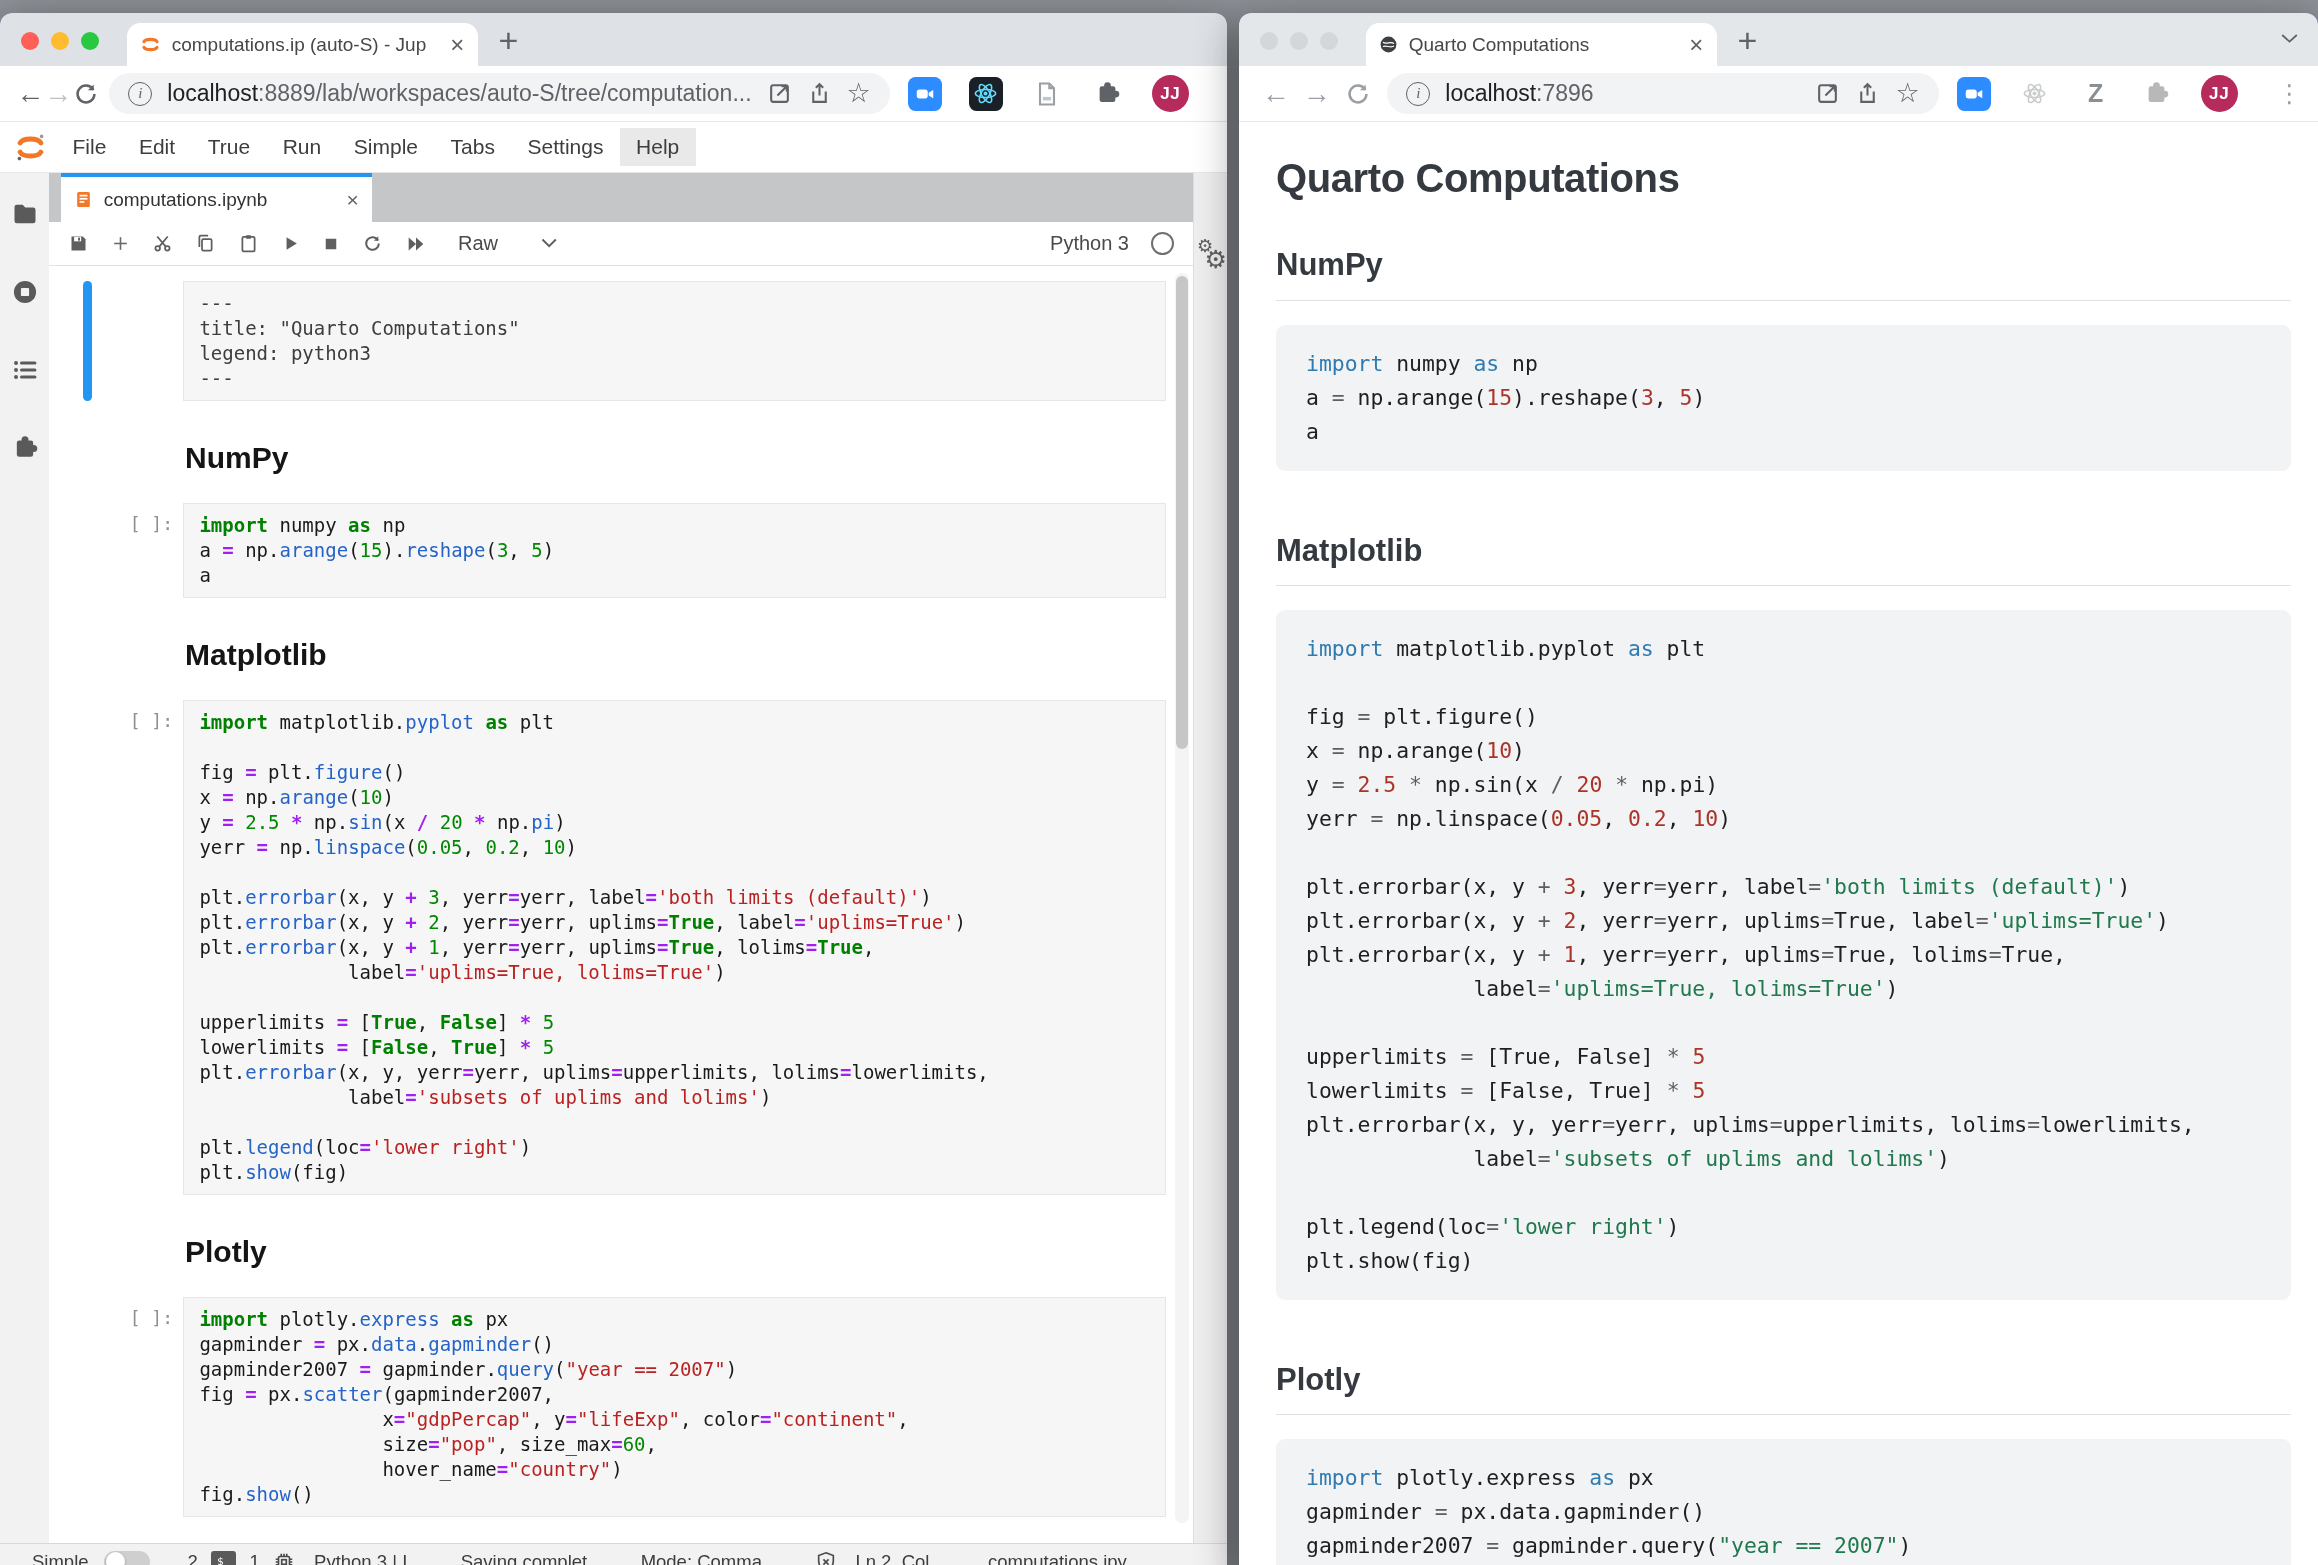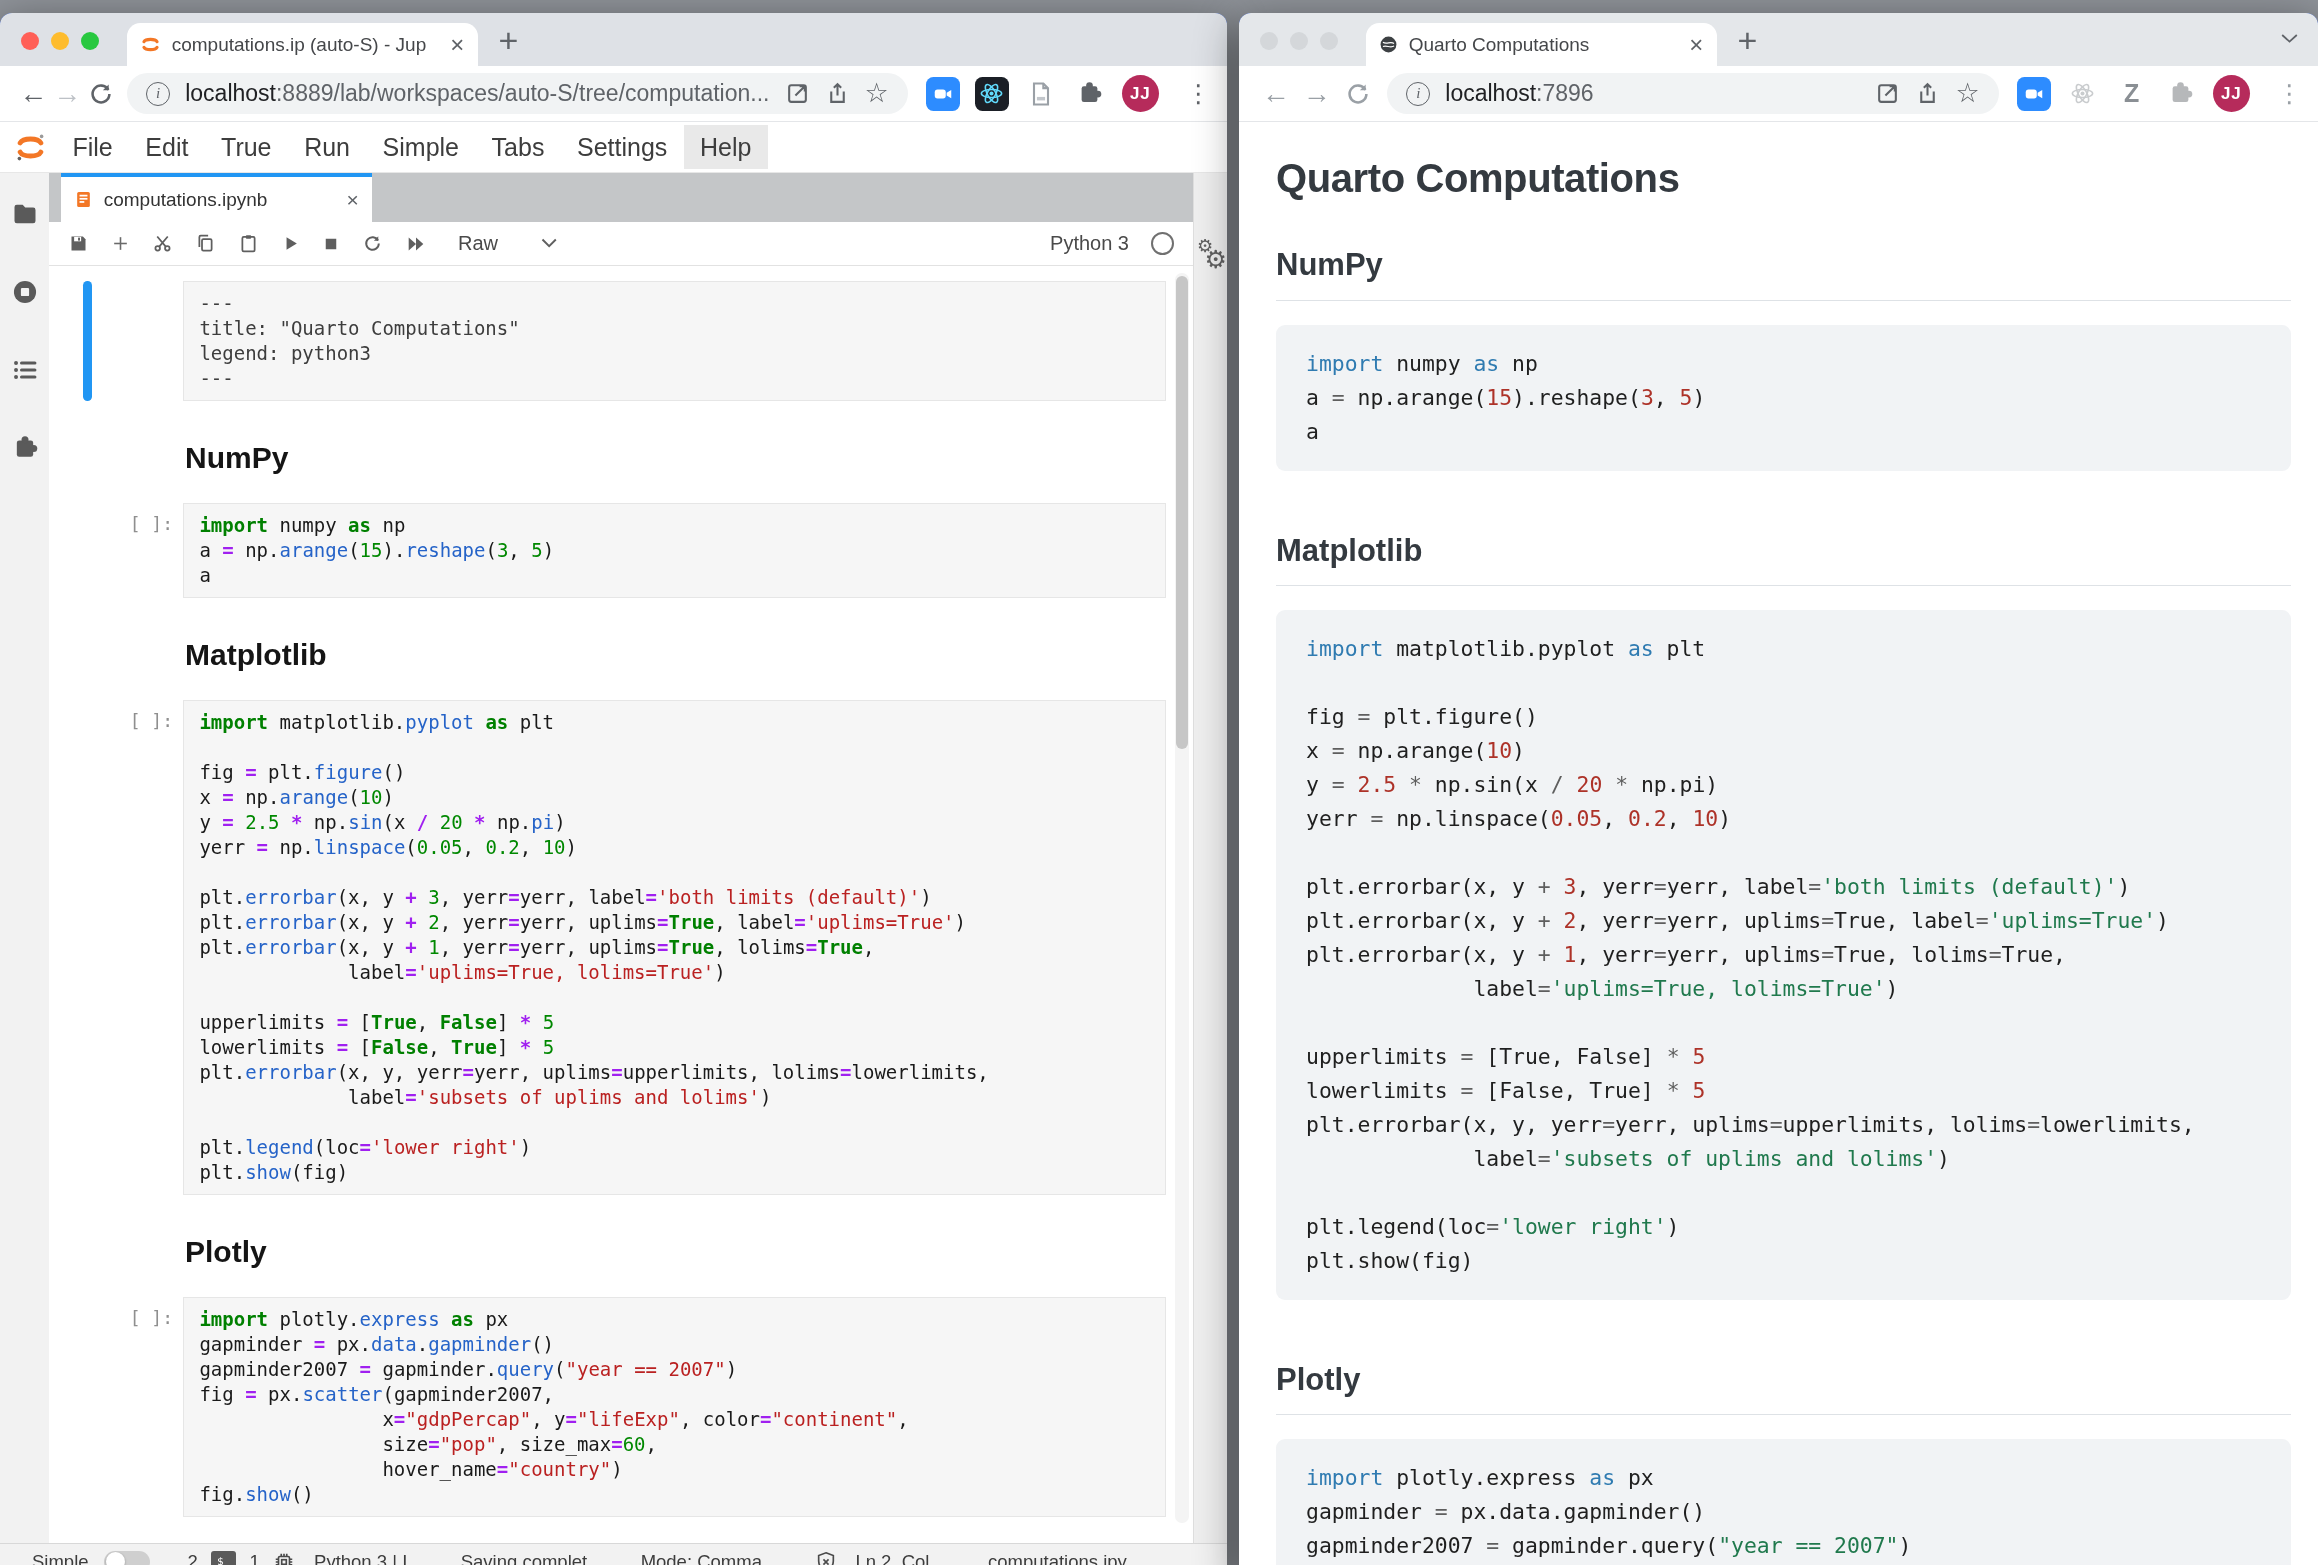--- a/index.html
+++ b/index.html
@@ -32,34 +32,34 @@
   .muted{color:#9aa0a6 !important}
   .omnibox{flex:1;height:41px;background:#f1f3f4;border-radius:21px;display:flex;
            align-items:center;padding:0 19px;gap:15px;margin:0 9px}
   .info-i{width:22px;height:22px;border:1.8px solid #5f6368;border-radius:50%;color:#5f6368;
           font-size:15px;display:flex;align-items:center;justify-content:center;flex:none;font-style:italic;font-family:"Liberation Serif",serif}
   .url{font-size:23px;flex:1;white-space:nowrap;overflow:hidden}
   .url .host{color:#202124}
   .url .rest{color:#5f6368}
   .ob-ic{flex:none;display:flex;align-items:center}
   .star{font-size:27px;color:#5f6368;line-height:1}
-  .extrow{display:flex;align-items:center;gap:15px;margin-left:9px}
+  .extrow{display:flex;align-items:center;gap:27px;margin-left:9px}
   .extic{width:34px;height:34px;border-radius:7.4px;display:flex;align-items:center;justify-content:center;flex:none}
   .ext-zoom{background:#2d8cff}
   .ext-react{background:#1b1f26}
   .ext-dim{opacity:.45}
   .zletter{font-size:25px;font-weight:bold;color:#8a8f94}
   .avatar{width:37px;height:37px;border-radius:50%;background:#b62b5b;color:#fff;font-size:17px;
           font-weight:bold;display:flex;align-items:center;justify-content:center;letter-spacing:0.7px;flex:none}
   .kebab{font-size:25px;color:#5f6368;margin-left:12px}
 
   
   .jmenubar{height:50px;background:#fff;border-bottom:1.5px solid #e7e7e7;display:flex;
             align-items:center;padding-left:10.4px;flex:none}
-  .jmenu-item{padding:7.4px 16.3px;font-size:25px;color:#3d3d3d}
+  .jmenu-item{padding:7.4px 16.3px;font-size:21px;color:#3d3d3d}
   .jmenu-item.hl{background:#e9e9e9}
   .jbody{flex:1;display:flex;min-height:0;background:#fff}
   .activity{width:49px;background:#f2f2f2;display:flex;flex-direction:column;align-items:center;
             padding-top:27px;gap:50px;flex:none}
   .jmain{flex:1;display:flex;flex-direction:column;min-width:0}
   .docktabs{height:49px;background:#c4c6c8;display:flex;align-items:stretch;padding-left:12px;flex:none}
   .docktab{width:311px;background:#fff;border-top:4.4px solid #2196f3;display:flex;align-items:center;
            gap:10.4px;padding:0 13.3px;font-size:19px;color:#333;box-sizing:border-box}
   .docktab .tab-close{font-size:21px;margin-left:auto}
   .ntoolbar{height:43px;background:#fff;border-bottom:1.5px solid #e2e2e2;display:flex;

